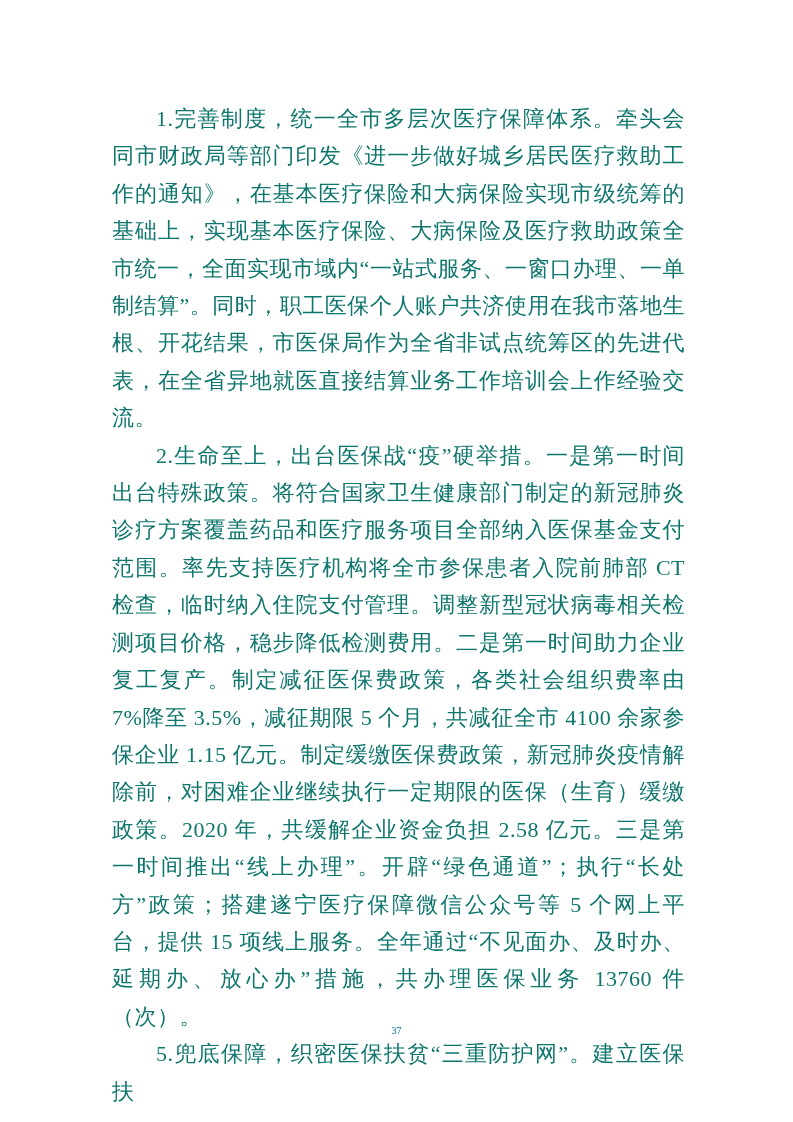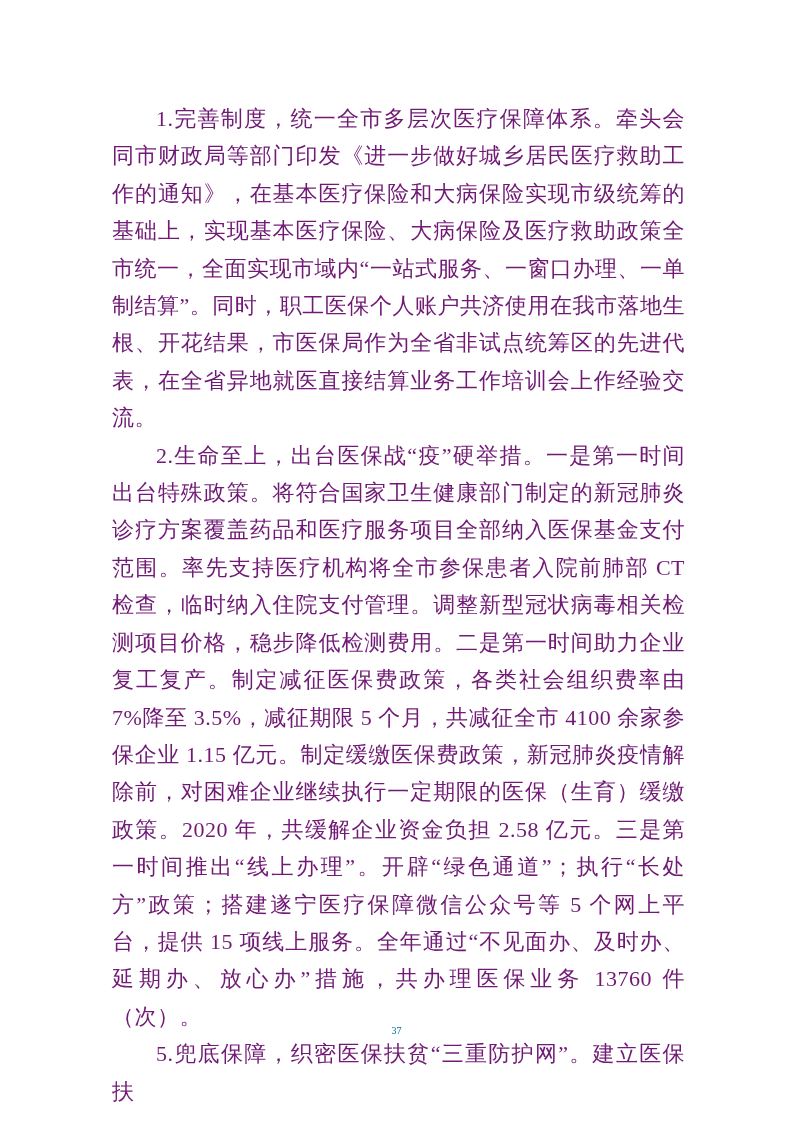--- a/index.html
+++ b/index.html
@@ -13,21 +13,21 @@
     height: 1122px;
     background: #ffffff;
     overflow: hidden;
     font-family: "Liberation Serif", "DejaVu Serif", serif;
   }
   .text-block {
     position: absolute;
     left: 112px;
     top: 100px;
     width: 573px;
-    color: #701a75;
+    color: #0f766e;
     font-size: 22px;
     line-height: 37.4px;
     text-align: justify;
     text-justify: inter-ideograph;
     letter-spacing: 0.5px;
   }
   .text-block p {
     margin: 0;
     padding: 0;
     text-indent: 2em;

